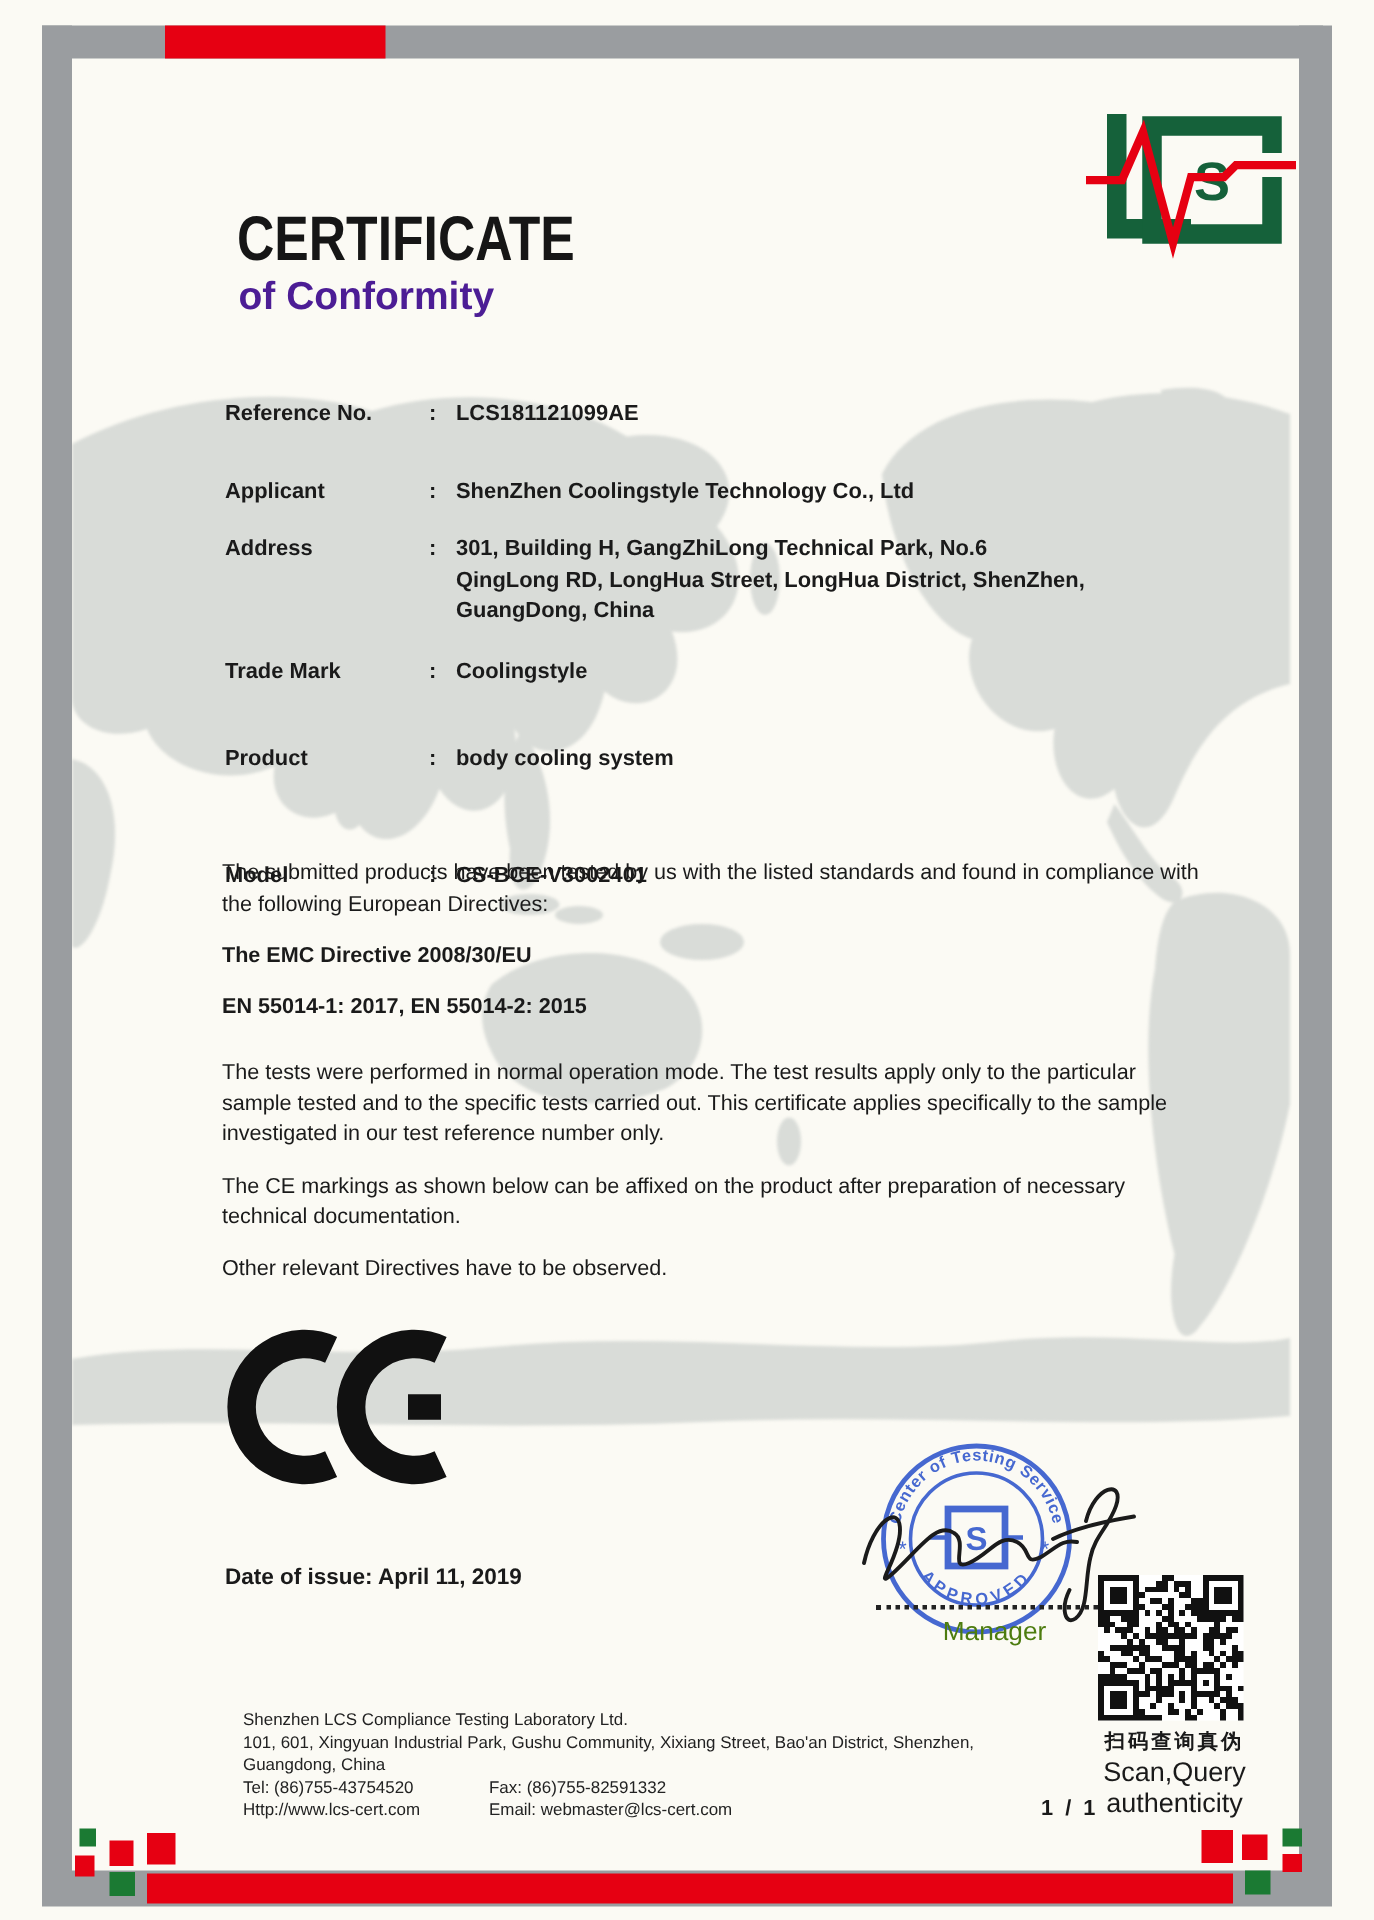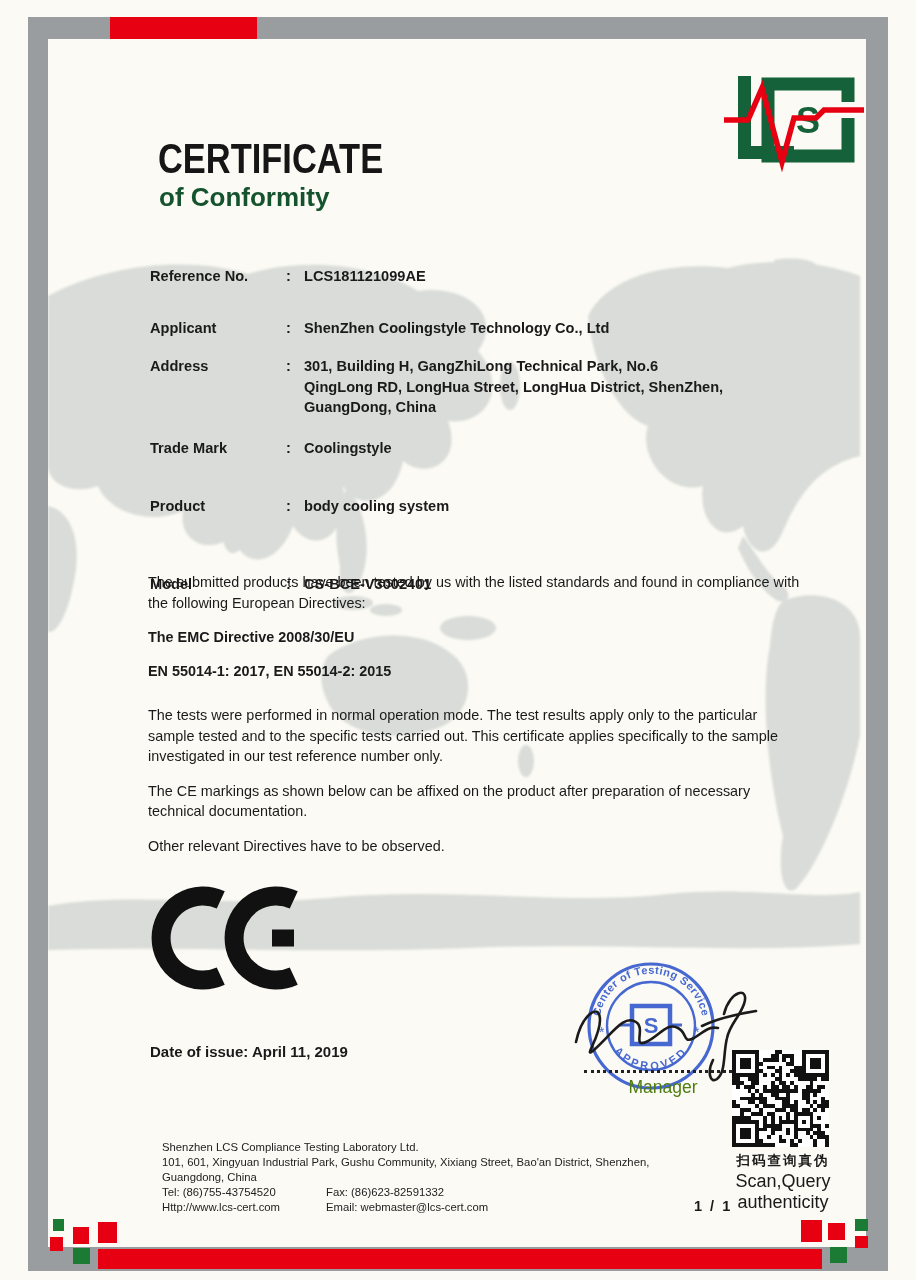--- a/index.html
+++ b/index.html
@@ -18,21 +18,21 @@
   .bottom-red-bar{position:absolute;left:98px;top:1249px;width:724px;height:20px;background:#e60012;z-index:3;}
   .sq{position:absolute;z-index:4;}
   .sq.red{background:#e60012;}
   .sq.green{background:#1b7a33;}
   
   .map{position:absolute;left:48px;top:256px;z-index:0;filter:blur(1.2px);}
   .map path,.map ellipse{fill:#d9dcd8;}
   
   .title{position:absolute;left:158px;top:138px;font-size:42px;font-weight:bold;color:#161616;
          transform:scaleX(.82);transform-origin:left top;white-space:nowrap;line-height:1;z-index:5;}
-  .subtitle{position:absolute;left:159px;top:184px;font-size:26px;font-weight:bold;color:#14532d;
+  .subtitle{position:absolute;left:159px;top:184px;font-size:26px;font-weight:bold;color:#4c1d95;
          white-space:nowrap;line-height:1;z-index:5;}
   .logo-svg{position:absolute;left:724px;top:74px;z-index:5;}
   
   .field-row{position:absolute;left:150px;display:flex;width:580px;font-weight:bold;
              font-size:14.6px;line-height:20.5px;z-index:5;}
   .f-label{width:136px;flex:none;}
   .f-colon{width:18px;flex:none;}
   .f-value{flex:1;max-width:505px;}
   
   .body-text{position:absolute;left:148px;top:572px;width:652px;font-size:14.4px;
@@ -539,19 +539,19 @@
   <div class="qr-en">Scan,Query authenticity</div>
 </div>
 <div class="page-num">1 / 1</div>
 
 <div class="footer">
   <div class="f-line">Shenzhen LCS Compliance Testing Laboratory Ltd.</div>
   <div class="f-line">101, 601, Xingyuan Industrial Park, Gushu Community, Xixiang Street, Bao'an District, Shenzhen,</div>
   <div class="f-line">Guangdong, China</div>
   <div class="f-line cols">
     <span class="c1">Tel: (86)755-43754520</span>
-    <span>Fax: (86)623-82591332</span>
+    <span>Fax: (86)755-82591332</span>
   </div>
   <div class="f-line cols">
     <span class="c1">Http://www.lcs-cert.com</span>
     <span>Email: webmaster@lcs-cert.com</span>
   </div>
 </div>
 
 </body></html>

